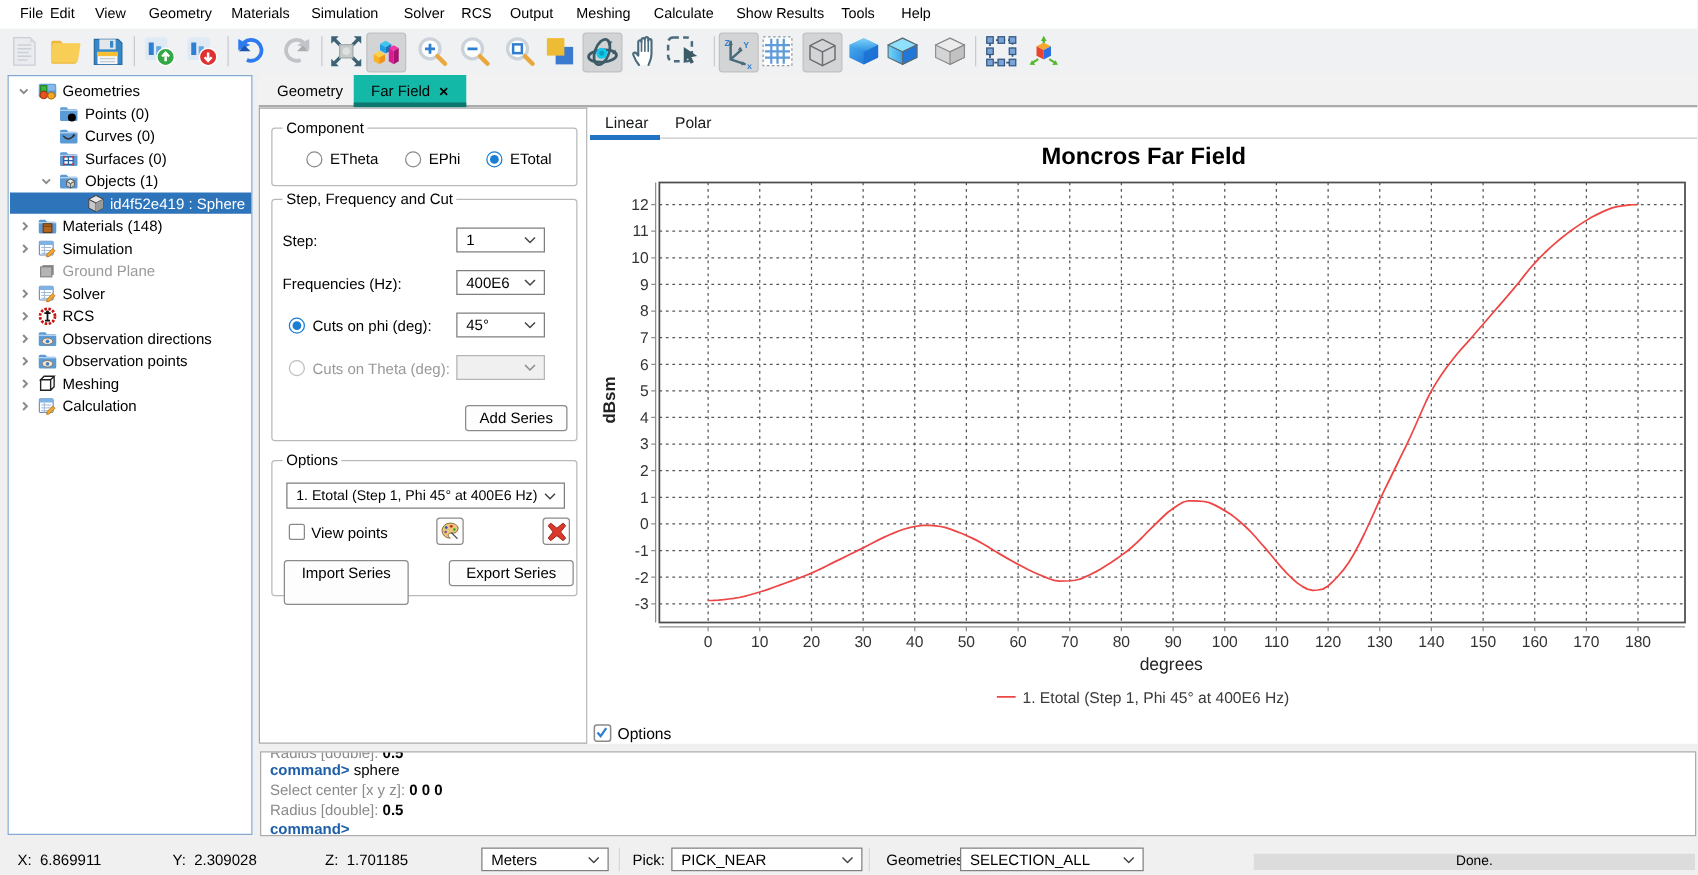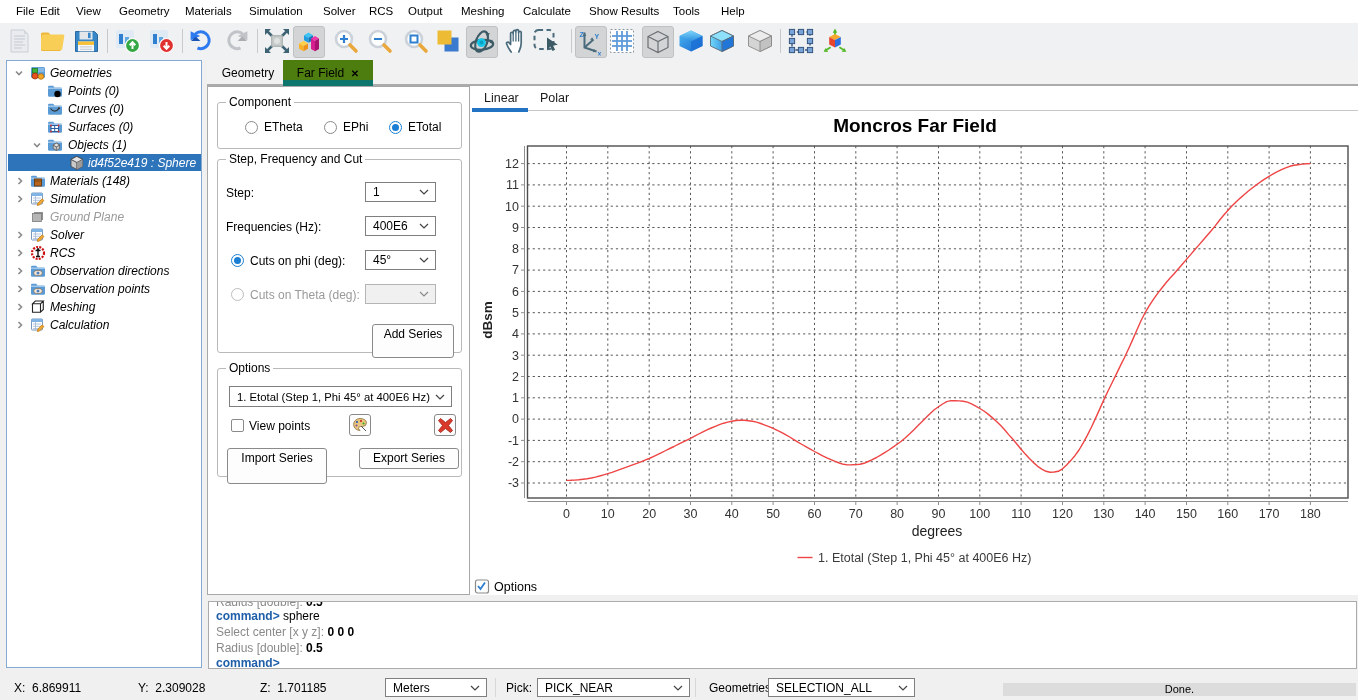--- a/index.html
+++ b/index.html
@@ -11,27 +11,27 @@
 #menubar span{position:absolute;top:5px;font-size:11.5px;color:#000;}
 
 #toolbar{left:0;top:23px;width:1358px;height:37px;background:#f0f1f2;}
 .tbtn{position:absolute;top:3px;width:30px;height:30px;border-radius:3px;}
 .tbtn.pressed{background:#d3d4d5;border:1px solid #c0c1c2;}
 .tbtn svg{position:absolute;left:50%;top:50%;transform:translate(-50%,-50%);}
 .tsep{position:absolute;top:6px;width:1px;height:24px;background:#c9cacb;}
 
 #tabbar{left:207px;top:60px;width:1151px;height:26px;background:#f2f2f2;border-bottom:2px solid #ababab;box-sizing:border-box;}
 .tab{position:absolute;top:0;height:26px;line-height:26px;text-align:center;font-size:12px;}
-#tab-active{background:#4d7c0f;border-bottom:6px solid #0f766e;box-sizing:border-box;margin-bottom:-2px;height:26px;}
+#tab-active{background:#14b8a6;border-bottom:4px solid #0f766e;box-sizing:border-box;margin-bottom:-2px;height:26px;}
 
 #tree{left:6px;top:60px;width:196px;height:608px;background:#fff;border:1px solid #84aad2;box-sizing:border-box;overflow:hidden;}
 .trow{position:absolute;left:1px;height:18px;line-height:18px;font-size:12px;white-space:nowrap;}
 .trow .chev{position:absolute;width:10px;height:10px;top:4px;}
 .trow .ticon{position:absolute;width:16px;height:16px;top:1px;}
-.trow .tlabel{position:absolute;top:0;font-style:italic;}
+.trow .tlabel{position:absolute;top:0;}
 .selrow{position:absolute;left:1px;width:194px;height:17px;background:#2e74ba;}
 
 #midpanel{left:207px;top:86px;width:263px;height:509px;background:#fff;border:1px solid #a8a8a8;box-sizing:border-box;}
 .grp{position:absolute;border:1px solid #b9b9b9;border-radius:3px;}
 .grp .glabel{position:absolute;top:-8px;left:8px;background:#fff;padding:0 3px;font-size:12px;}
 .radio{position:absolute;width:13px;height:13px;border-radius:50%;border:1px solid #8a8a8a;background:#fff;box-sizing:border-box;}
 .radio.on{border:1px solid #1a7fd4;}
 .radio.on::after{content:"";position:absolute;left:2px;top:2px;width:7px;height:7px;border-radius:50%;background:#1a7fd4;}
 .radio.dis{border-color:#bdbdbd;}
 .combo{position:absolute;background:#fff;border:1px solid #7f7f7f;box-sizing:border-box;font-size:12px;}
@@ -554,21 +554,21 @@
           <path d="M1 1 L5 5 L9 1" stroke="#444" stroke-width="1.2" fill="none"></path>
         </svg>
       </div>
     <div class="radio dis" style="left:13px;top:128px;"></div>
     <span style="position:absolute;left:32px;top:128px;color:#9a9a9a;">Cuts on Theta (deg):</span>
     <div class="combo dis" style="left:147px;top:124px;width:71px;height:20px;">
         <svg class="carr" width="10" height="6">
           <path d="M1 1 L5 5 L9 1" stroke="#8a8a8a" stroke-width="1.2" fill="none"></path>
         </svg>
       </div>
-    <div class="btn" style="left:154px;top:164px;width:82px;height:34px;line-height:19px;">Add Series</div>
+    <div class="btn" style="left:154px;top:164px;width:82px;height:21px;line-height:19px;">Add Series</div>
   </div>
 
   <div class="grp" style="left:9px;top:281px;width:243px;height:107px;">
     <span class="glabel">Options</span>
     <div class="combo" style="left:11px;top:17px;width:223px;height:21px;">
         <span class="ctext" style="font-size:11.3px;">1. Etotal (Step 1, Phi 45° at 400E6 Hz)</span>
         <svg class="carr" width="10" height="6">
           <path d="M1 1 L5 5 L9 1" stroke="#444" stroke-width="1.2" fill="none"></path>
         </svg>
       </div>

